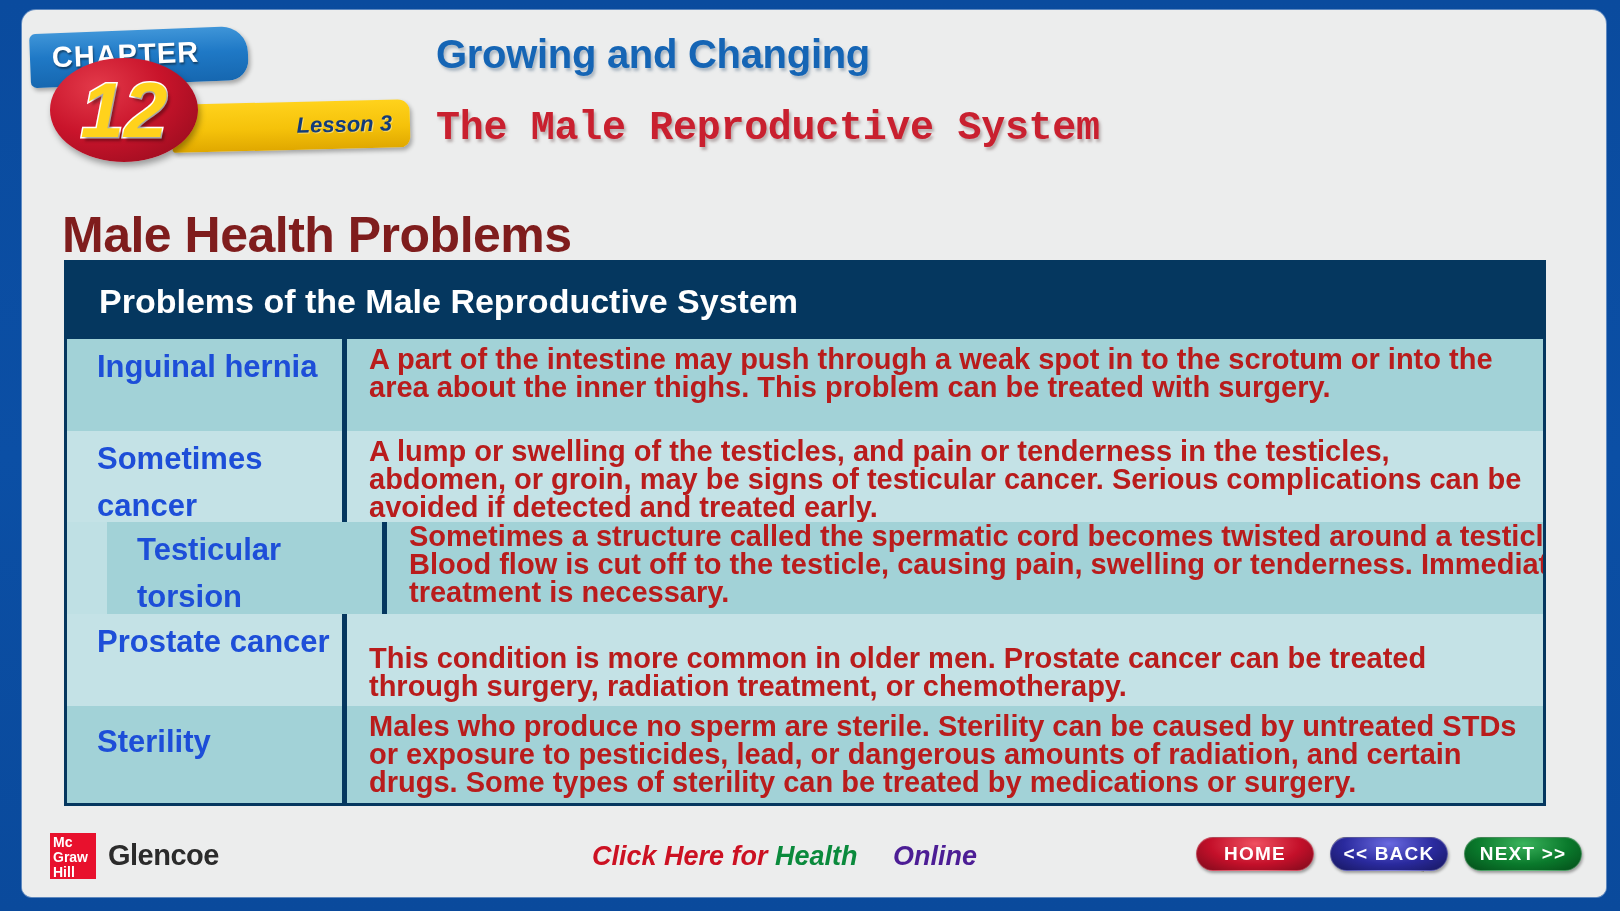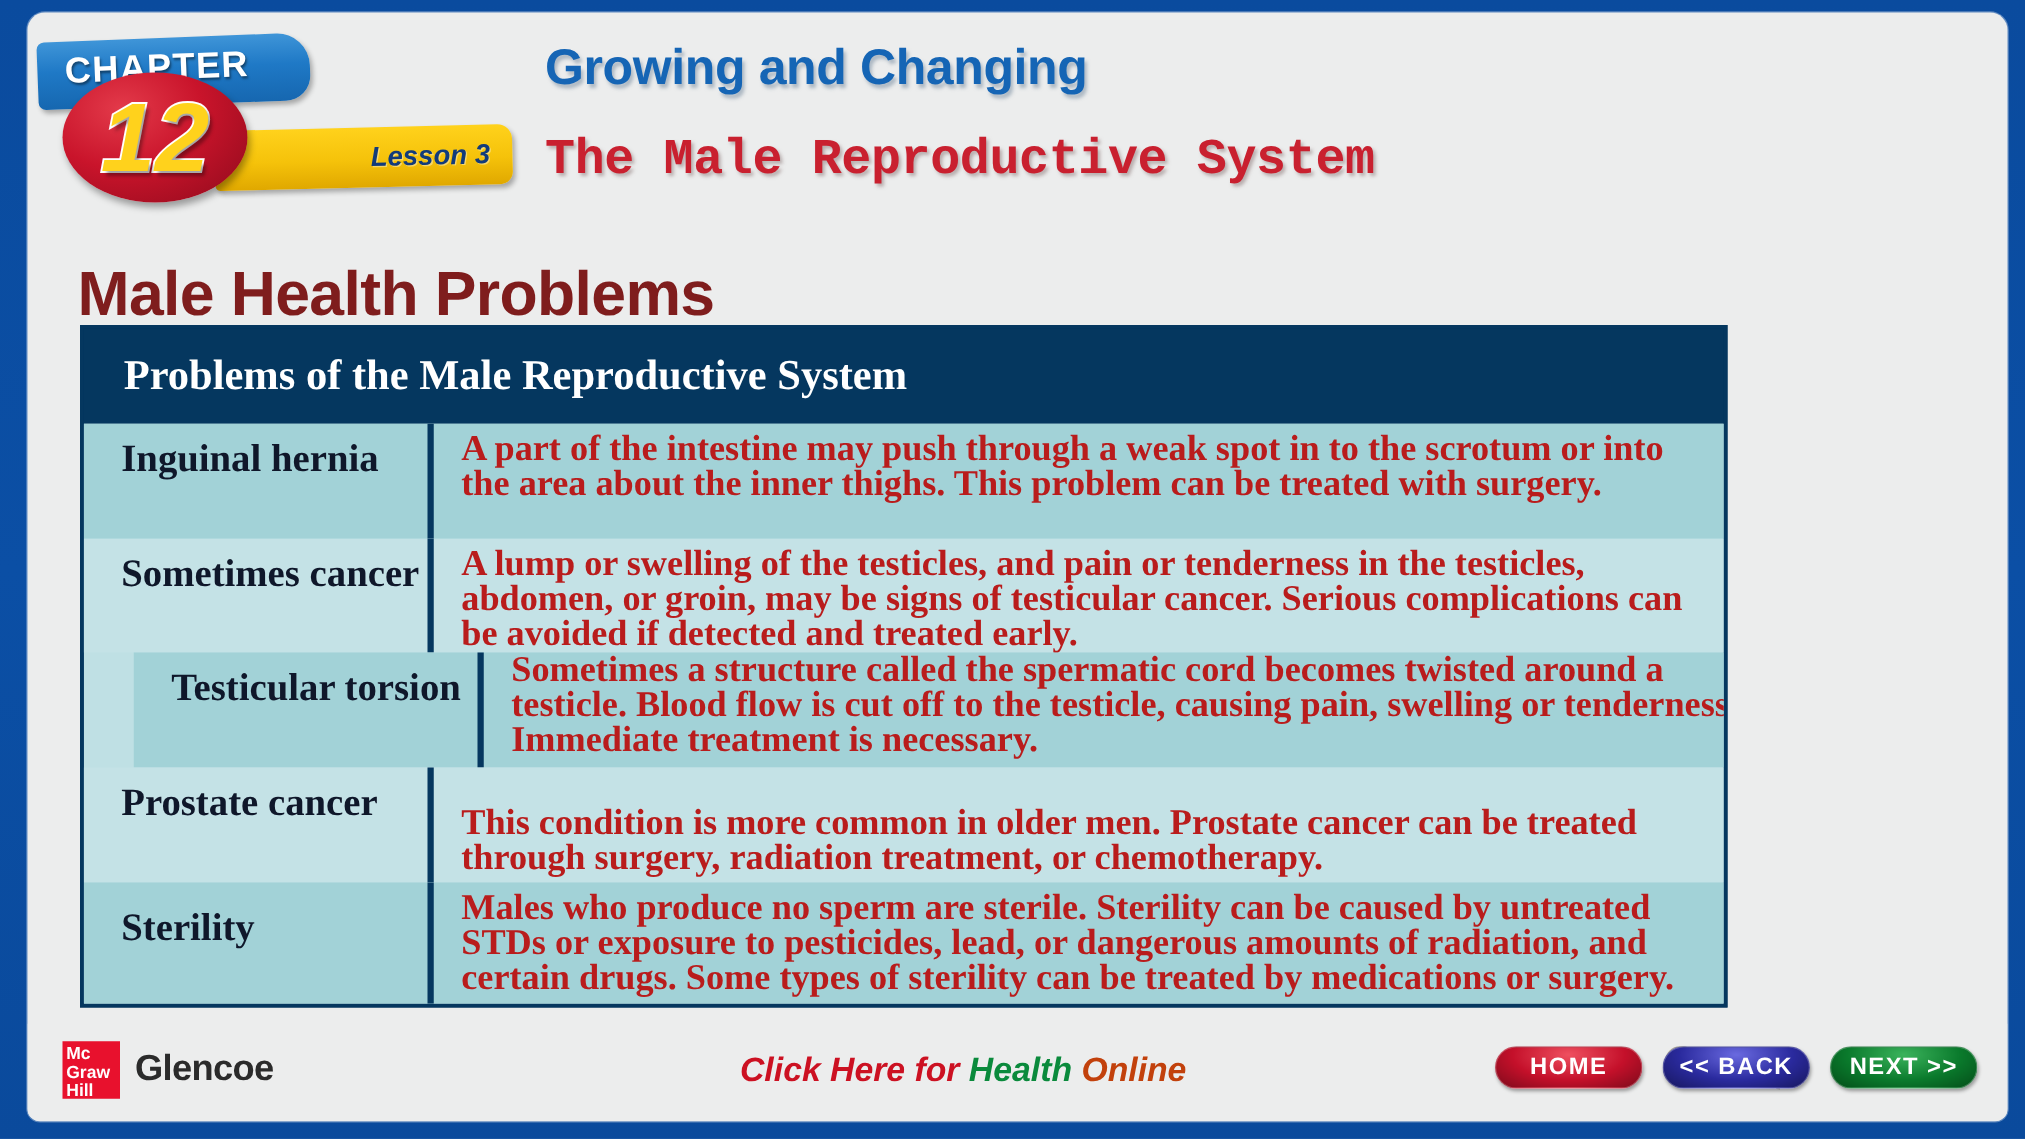--- a/index.html
+++ b/index.html
@@ -93,25 +93,24 @@
   .page-title {
     position: absolute; left: 40px; top: 196px;
     font-size: 50px; font-weight: bold;
     color: #7f1d1d;
     letter-spacing: -0.5px;
   }
 
   #table-wrap {
     position: absolute;
     left: 42px; top: 250px;
-    width: 1318px; height: 546px;
+    width: 1482px; height: 546px;
     background: #05375f;
     border: 3px solid #05375f;
     overflow: hidden;
-    font-family: Liberation Serif, serif;
   }
   .tbl-header {
     height: 76px;
     background: #05375f;
     display: flex; align-items: center;
   }
   .tbl-header span {
     padding-left: 32px;
     font-size: 34px; font-weight: bold; color: #ffffff;
   }
@@ -119,21 +118,21 @@
   .tbl-body { position: relative; background:#bfe0e4; height: 464px; }
 
   .row { position: absolute; left: 0; width: 100%; display: flex; }
   .row.dark  { background: #a2d2d7; }
   .row.light { background: #c4e2e6; }
 
   .cell-term {
     width: 280px; flex: 0 0 280px;
     border-right: 5px solid #05375f;
     padding: 4px 0 0 30px;
-    font-size: 31px; font-weight: bold; color: #0f172a;
+    font-size: 31px; font-weight: bold; color: #1d4ed8;
     line-height: 47px;
   }
   .cell-desc {
     flex: 1;
     padding: 6px 14px 0 22px;
     font-size: 29px; font-weight: bold; color: #b91c1c;
     line-height: 28px;
   }
 
   
@@ -154,21 +153,21 @@
     letter-spacing: -0.5px;
   }
 
   .health-online {
     position: absolute; left: 570px; top: 22px;
     font-size: 27px; font-weight: bold; font-style: italic;
     white-space: nowrap;
   }
   .ho-red   { color: #cc1122; }
   .ho-green { color: #0a8a3c; }
-  .ho-blue  { color: #c2410c; }
+  .ho-blue  { color: #4c1d95; margin-left: 28px; }
   .mouse-icon {
     position: absolute; left: 740px; top: -4px;
     width: 26px; height: 30px;
     background: linear-gradient(135deg,#f4f2ea 0%, #d8d4c4 100%);
     border: 1px solid #a9a596; border-radius: 12px 12px 9px 9px;
   }
   .mouse-cord {
     position: absolute; left: 762px; top: 2px;
     width: 72px; height: 24px;
     border-top: 3px solid #b9b5a6;

